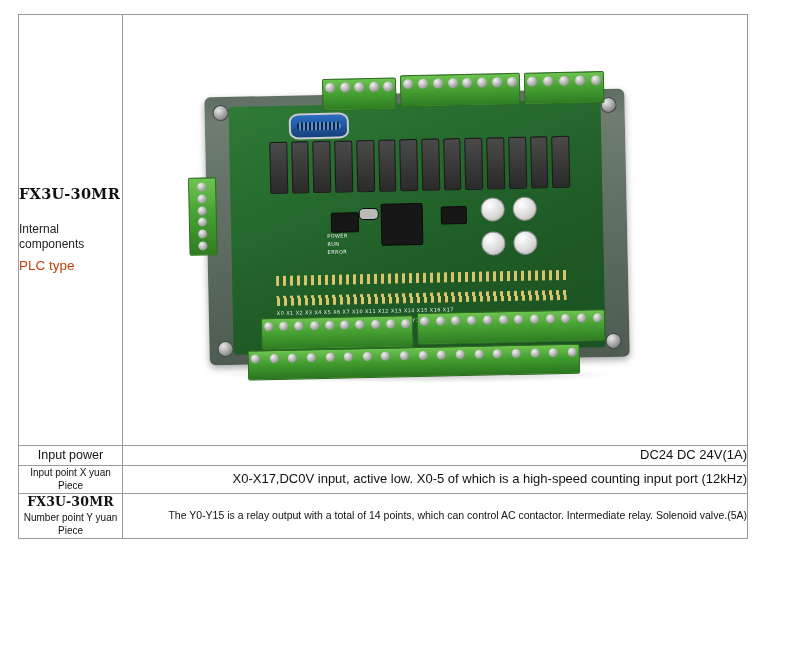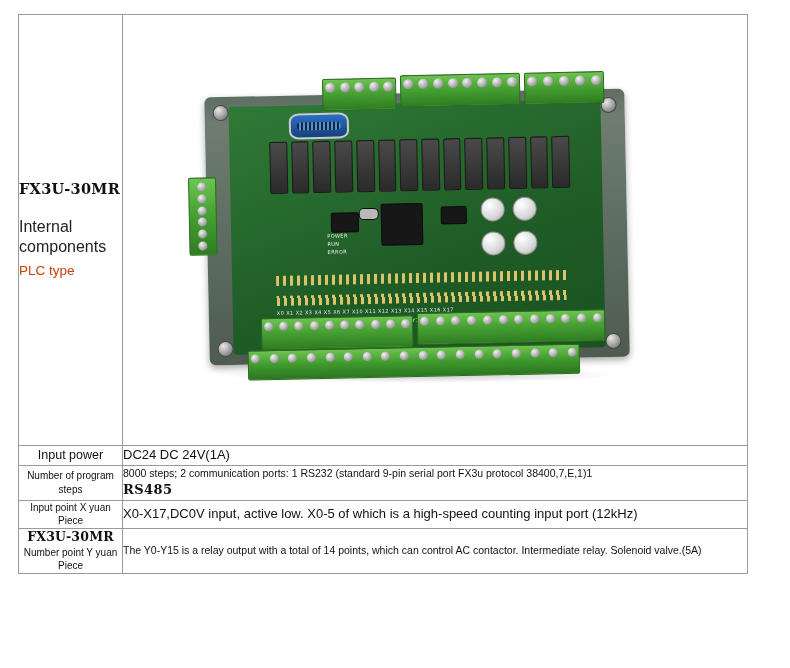--- a/index.html
+++ b/index.html
@@ -39,21 +39,21 @@
   }
   .prod-model {
     font-family: "DejaVu Serif", serif;
     font-size: 14.5px;
     font-weight: 700;
     letter-spacing: 0.3px;
     color: #111;
     line-height: 1.15;
   }
   .prod-sub {
-    font-size: 16px;
+    font-size: 12px;
     color: #222;
     line-height: 1.25;
     margin-top: 19px;
   }
   .prod-type {
     font-size: 13.5px;
     color: #c2410c;
     margin-top: 6px;
     line-height: 1.2;
   }
@@ -209,21 +209,21 @@
   
   .row-label {
     text-align: center;
     font-size: 12.5px;
     color: #111;
     padding: 6px 4px;
     line-height: 1.35;
   }
   .row-label.small { font-size: 10px; }
   .row-value {
-    text-align: left;
+    text-align: right;
     font-size: 13px;
     color: #111;
     padding: 8px 10px;
     line-height: 1.45;
     margin-left: 12px;
   }
   .row-value.small { font-size: 10.5px; }
   .v-serif {
     font-family: "DejaVu Serif", serif;
     font-weight: 700;
@@ -404,27 +404,20 @@
             </div>
           </div>
         </td>
       </tr>
 
       <tr>
         <td class="row-label">Input power</td>
         <td class="row-value">DC24 DC 24V(1A)</td>
       </tr>
 
-      <tr>
-        <td class="row-label small">Number of program steps</td>
-        <td class="row-value small">
-          <div>8000 steps; 2 communication ports: 1 RS232 (standard 9-pin serial port FX3u protocol 38400,7,E,1)1</div>
-          <div class="v-serif">RS485</div>
-        </td>
-      </tr>
 
       <tr>
         <td class="row-label small">
           <div>Input point X yuan</div>
           <div>Piece</div>
         </td>
         <td class="row-value">X0-X17,DC0V input, active low. X0-5 of which is a high-speed counting input port (12kHz)</td>
       </tr>
 
       <tr>

